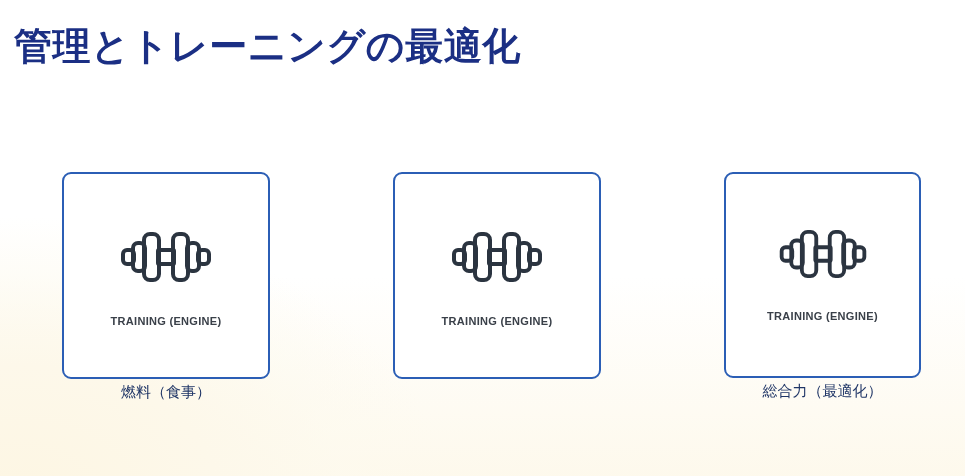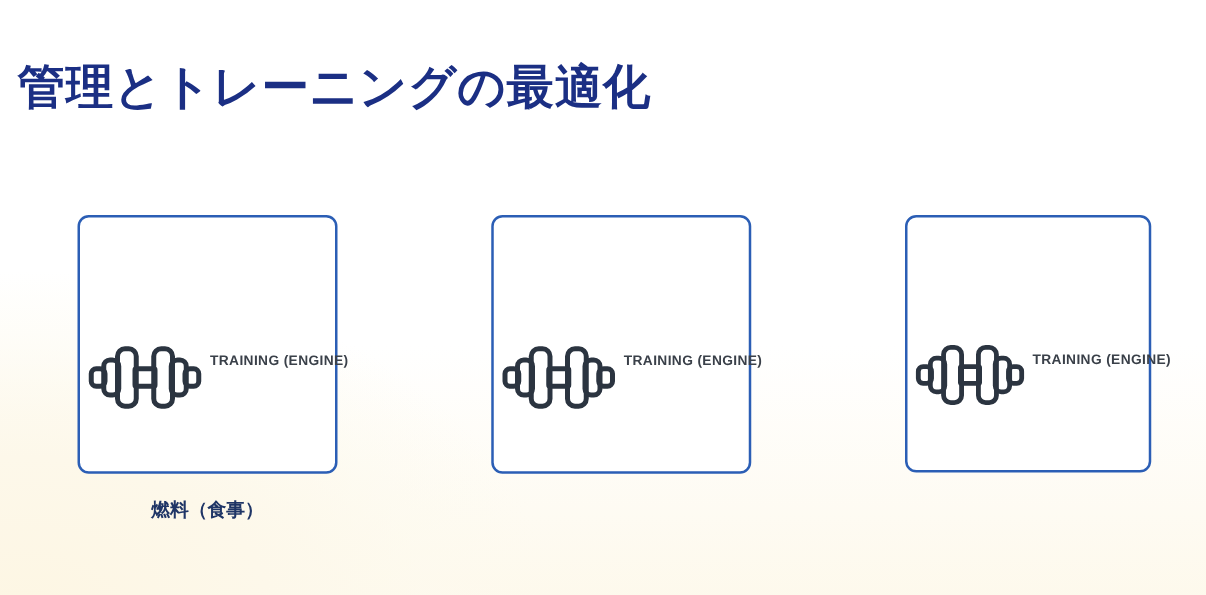--- a/index.html
+++ b/index.html
@@ -33,21 +33,21 @@
   .page {
     position: relative;
     z-index: 1;
     width: 100%;
     height: 100%;
   }
 
   .page-title {
     position: absolute;
     left: 14px;
-    top: 24px;
+    top: 0;
     font-size: 38px;
     font-weight: bold;
     letter-spacing: 0.5px;
     color: #1b2f84;
     line-height: 1.15;
     white-space: nowrap;
   }
 
   
   .cards-row {
@@ -62,21 +62,21 @@
     position: absolute;
     top: 0;
   }
 
   .card {
     box-sizing: border-box;
     border: 2px solid #2b5eb5;
     border-radius: 9px;
     background: #ffffff;
     display: flex;
-    flex-direction: row;
+    flex-direction: column;
     align-items: center;
     justify-content: flex-start;
   }
 
   .card-icon {
     display: block;
   }
 
   .card-icon svg {
     display: block;
@@ -85,23 +85,23 @@
   .card-label {
     font-size: 11px;
     font-weight: bold;
     letter-spacing: 0.3px;
     color: #3a4049;
     text-align: center;
     white-space: nowrap;
   }
 
   .card-caption {
-    margin-top: 20px;
+    margin-top: 4px;
     font-size: 15px;
-    font-weight: bold;
+    font-weight: normal;
     color: #1f3566;
     text-align: center;
     white-space: nowrap;
   }
 
   
   .card-block.c0 { left: 62px;  width: 208px; }
   .card-block.c0 .card { width: 208px; height: 207px; }
   .card-block.c0 .card-icon { margin-top: 52px; }
   .card-block.c0 .card-label { margin-top: 27px; }
@@ -170,16 +170,17 @@
             <rect x="59" y="8" width="15" height="46" rx="6"></rect>
             <rect x="19" y="17" width="12" height="28" rx="5"></rect>
             <rect x="73" y="17" width="12" height="28" rx="5"></rect>
             <rect x="9" y="24" width="11" height="14" rx="4"></rect>
             <rect x="84" y="24" width="11" height="14" rx="4"></rect>
             <rect x="44" y="24" width="16" height="14" rx="1"></rect>
           </svg>
         </span>
         <span class="card-label">TRAINING (ENGINE)</span>
       </div>
+      <div class="card-caption">総合力（最適化）</div>
     </div>
 
   </div>
 </div>
 
 </body></html>

